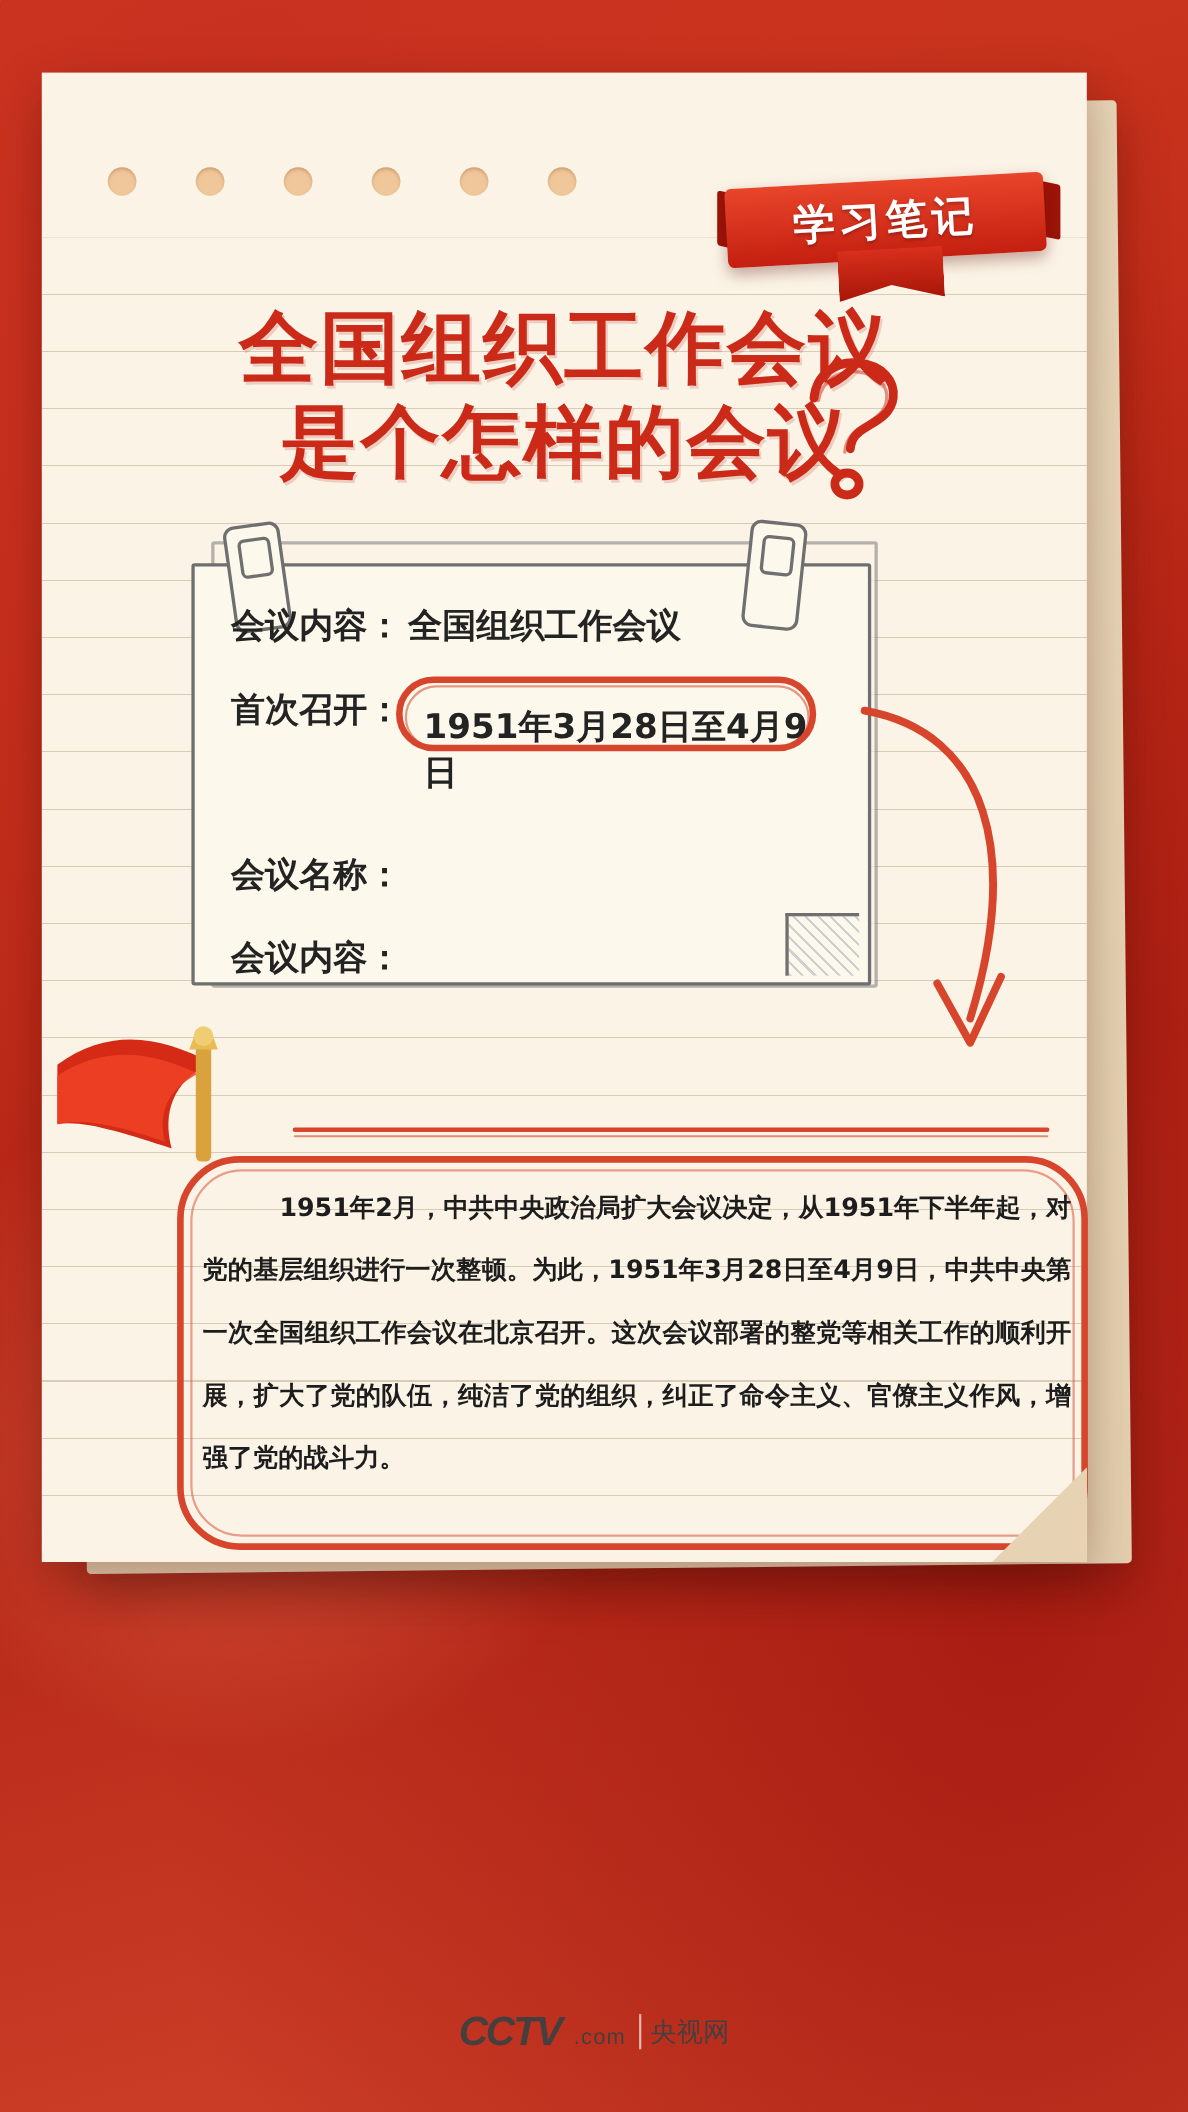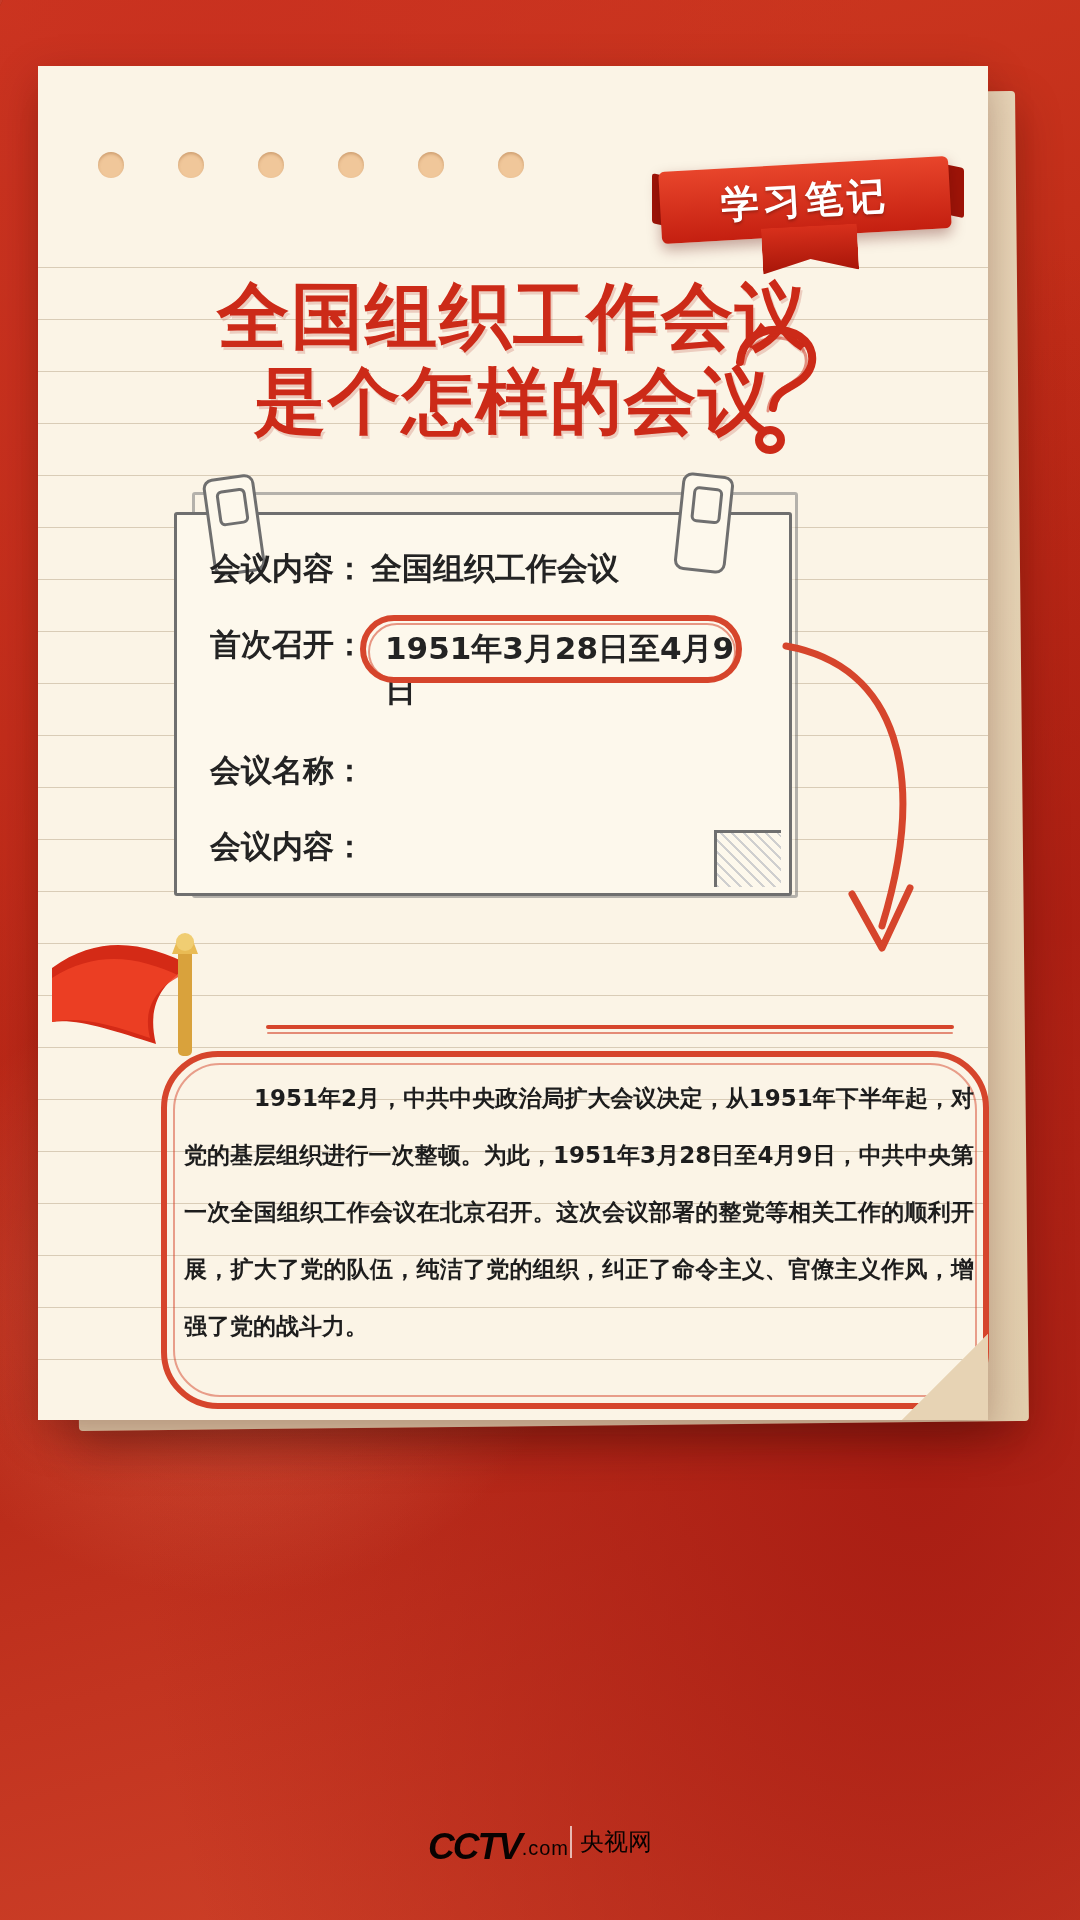--- a/index.html
+++ b/index.html
@@ -87,21 +87,21 @@
   .clip.r{left:512px;top:-4px;transform:rotate(6deg);}
   .note-fold{position:absolute;right:8px;bottom:6px;width:64px;height:54px;
     background:repeating-linear-gradient(45deg,#cfcfcf 0 2px,#fdf8ec 2px 8px);
     border-left:3px solid #6f6f6f;border-top:3px solid #6f6f6f;}
 
   .note-rows{position:absolute;left:44px;top:70px;right:20px;}
   .nrow{display:flex;align-items:flex-start;margin-bottom:34px;font-size:31px;color:#232323;
     font-family:"DejaVu Sans","Liberation Sans",sans-serif;}
   .nlabel{white-space:nowrap;font-weight:bold;}
   .nval{margin-left:6px;font-weight:bold;position:relative;}
-  .hl-circle{position:relative;display:inline-block;padding:4px 14px;}
+  .hl-circle{position:relative;display:inline-block;padding:16px 14px;}
   .hl-circle svg{position:absolute;left:-14px;top:-12px;}
   .orange{color:#e06a14;font-weight:bold;}
   .underline-sketch{position:relative;display:inline-block;}
   .underline-sketch svg{position:absolute;left:-6px;bottom:-14px;}
 
   
   .arrow{position:absolute;left:740px;top:560px;width:160px;height:370px;}
 
   
   .flag{position:absolute;left:14px;top:860px;width:240px;height:150px;}
@@ -110,21 +110,21 @@
   .sec-rule{position:absolute;left:228px;top:958px;width:690px;height:10px;}
 
   .body-box{position:absolute;left:118px;top:980px;width:840px;height:370px;}
   .body-text{position:absolute;left:146px;top:1004px;width:790px;
     font-size:23px;line-height:57px;color:#1d1d1d;text-align:justify;text-indent:70px;
     font-family:"DejaVu Sans","Liberation Sans",sans-serif;font-weight:bold;}
 
   
   .footer{position:absolute;left:0;right:0;bottom:52px;display:flex;align-items:center;
     justify-content:center;gap:56px;}
-  .cctv{display:flex;align-items:flex-start;gap:1px;color:#000000;opacity:.95;}
+  .cctv{display:flex;align-items:center;gap:12px;color:#404040;opacity:.95;}
   .cctv .mark{font-size:37px;font-weight:bold;letter-spacing:-2px;font-style:italic;
     font-family:"Liberation Sans",sans-serif;}
   .cctv .dom{font-size:20px;letter-spacing:1px;margin-top:11px;}
   .cctv .cn{font-size:24px;border-left:2px solid rgba(255,255,255,.7);padding-left:8px;font-family:Liberation Serif, serif;}
   .ttxx{color:#fff;font-size:44px;font-weight:bold;letter-spacing:3px;
     font-family:"DejaVu Sans","Liberation Sans",sans-serif;}
 </style>
 </head>
 <body>
 

